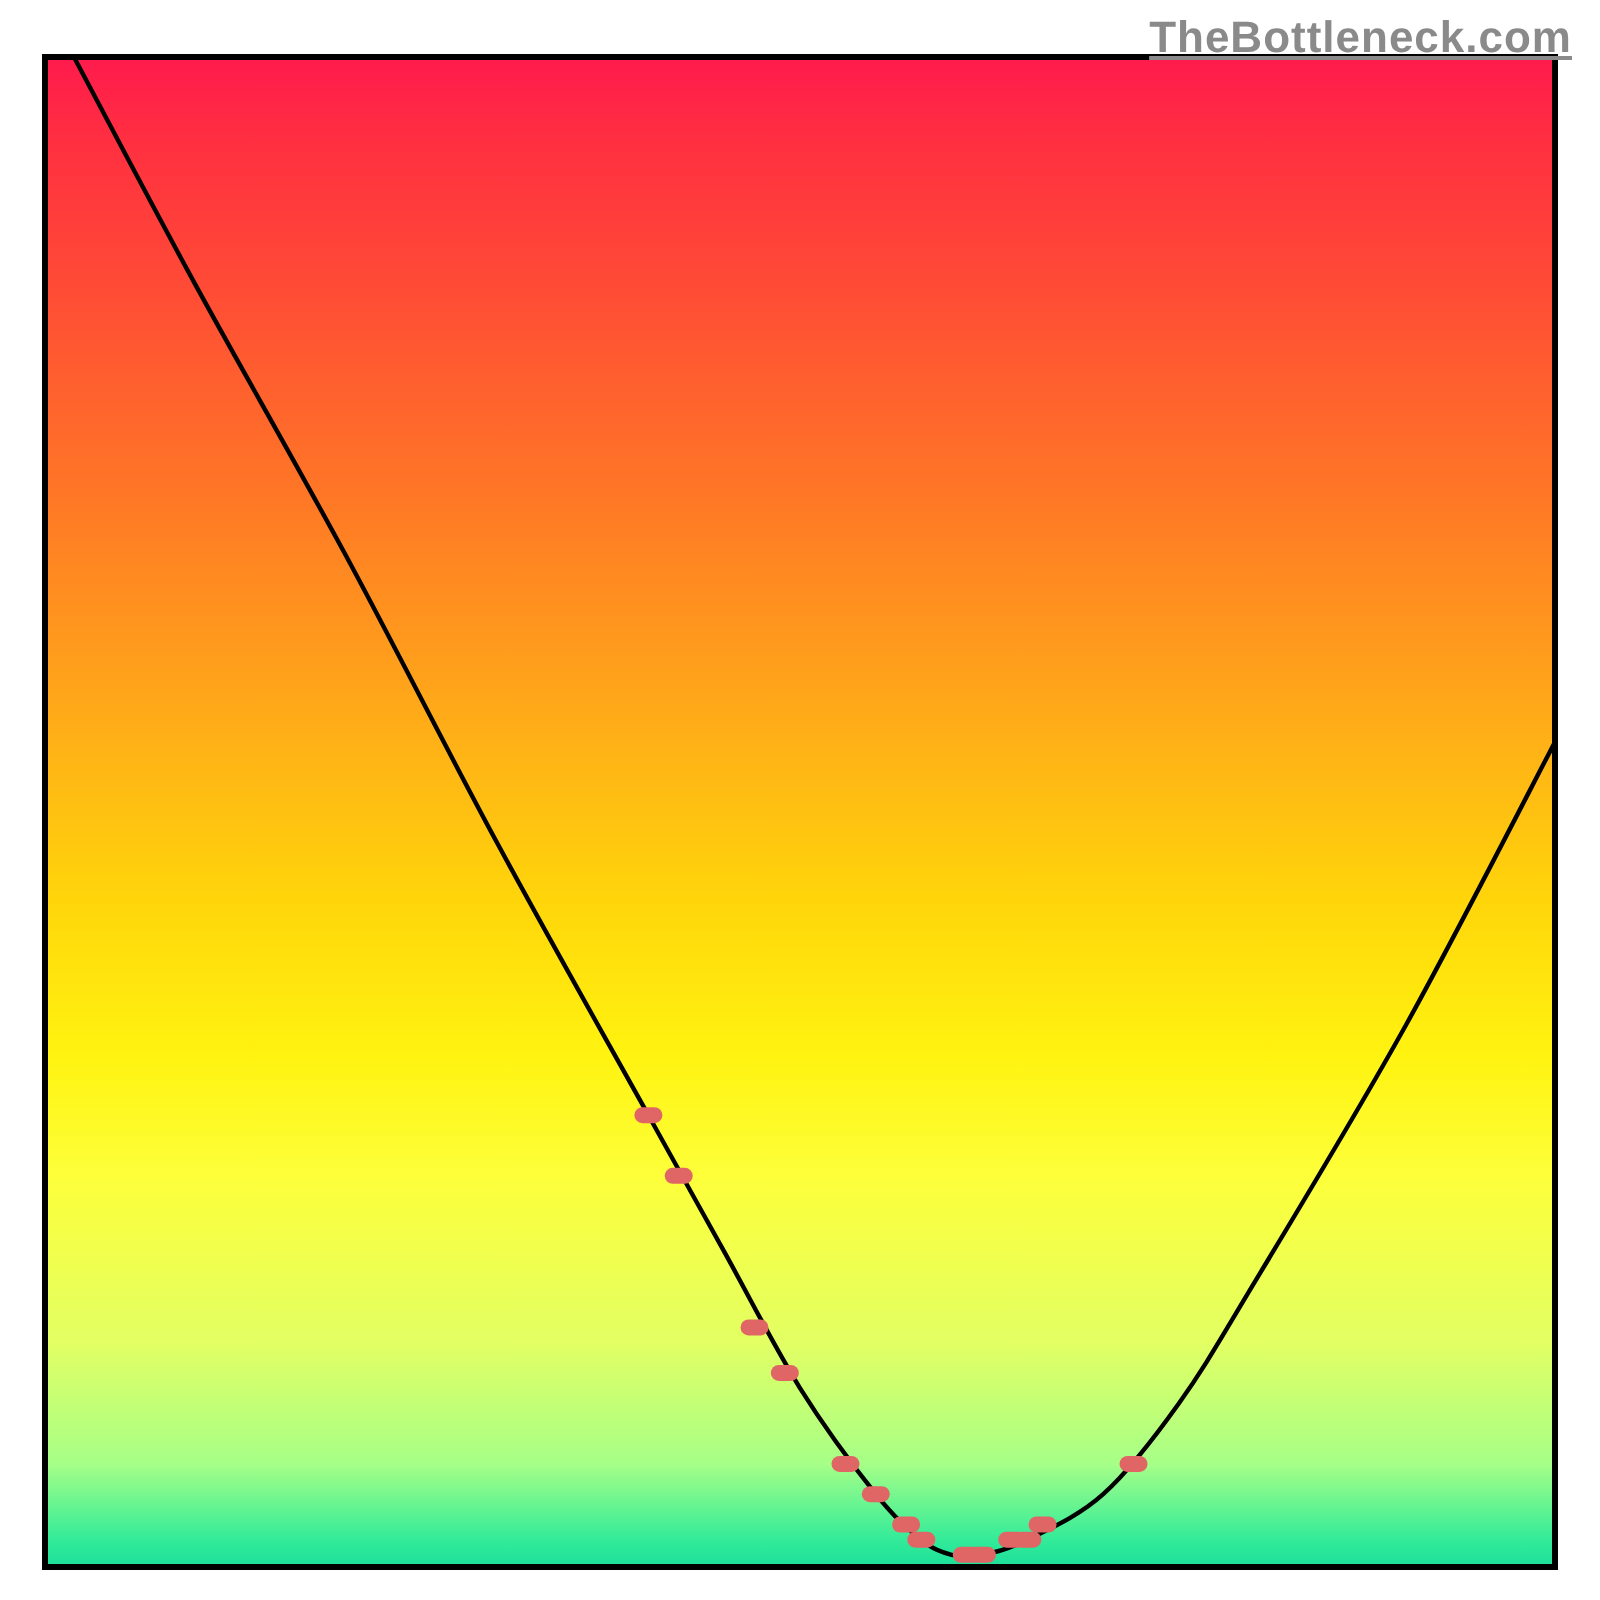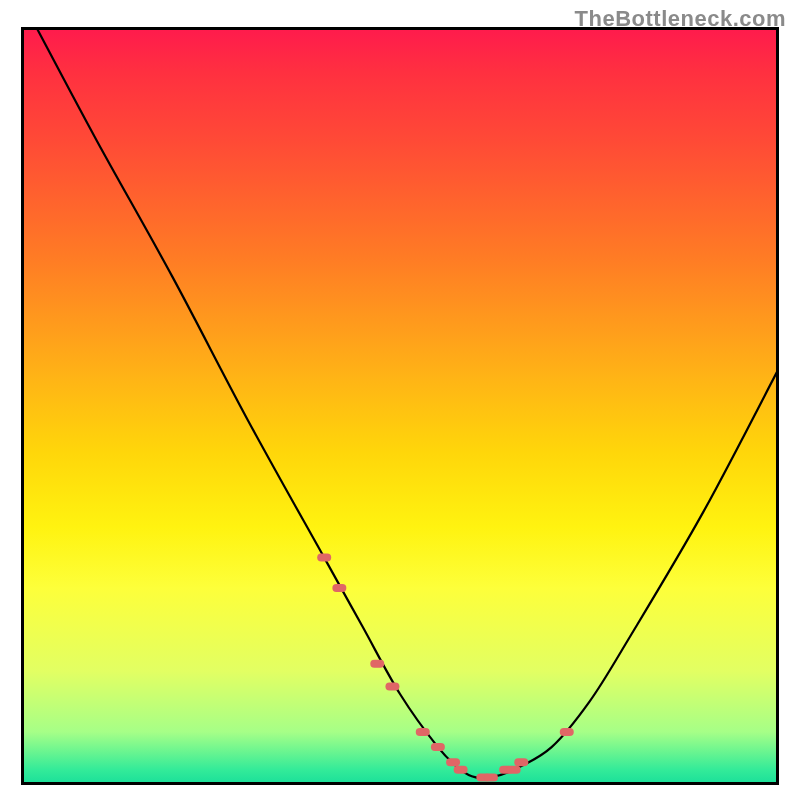--- a/index.html
+++ b/index.html
@@ -15,20 +15,21 @@
   }
   .watermark {
     position: absolute;
     top: 6px;
     right: 14px;
     font-size: 22px;
     font-weight: bold;
     color: #8a8a8a;
     letter-spacing: 0.5px;
     z-index: 10;
+    text-decoration: underline;
   }
   .plot-area {
     position: absolute;
     left: 21px;
     top: 27px;
     width: 758px;
     height: 758px;
     background: linear-gradient(to bottom,
       #ff1a4d 0%,
       #ff3040 6%,

